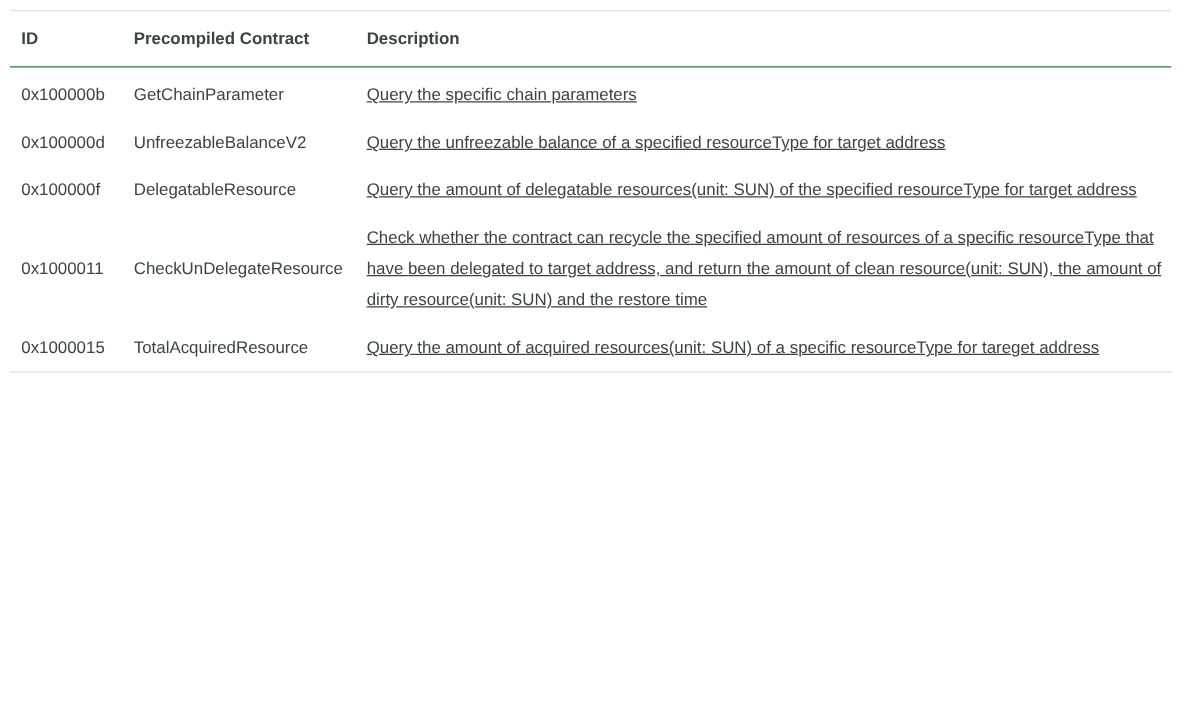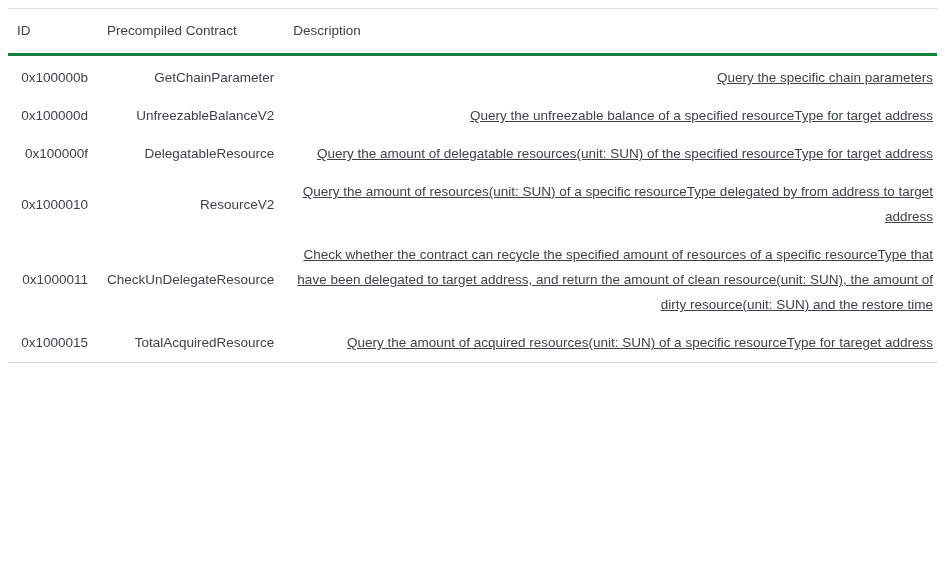--- a/index.html
+++ b/index.html
@@ -21,32 +21,31 @@
   table.contracts {
     width: 100%;
     border-collapse: collapse;
     border-top: 1px solid #dfe0e1;
     border-bottom: 1px solid #dfe0e1;
     color: #3f4245;
     font-size: 13.5px;
   }
   thead th {
     text-align: left;
-    font-weight: 400;
+    font-weight: 700;
     color: #3f4245;
     padding: 13px 10px 13px 9px;
-    border-bottom: 3px solid #15803d;
+    border-bottom: 1px solid #15803d;
     line-height: 18px;
     white-space: nowrap;
   }
   tbody td {
     padding: 6px 10px 7px 9px;
     line-height: 25px;
     vertical-align: middle;
-    text-align: right;
   }
   tbody tr:first-child td {
     padding-top: 9px;
   }
   col.col-id { width: 90px; }
   col.col-contract { width: 180px; }
   td.cell-id, td.cell-contract { white-space: nowrap; }
   td.cell-desc { padding-right: 4px; text-decoration: underline; }
 </style>
 </head>
@@ -81,25 +80,20 @@
     <td class="cell-desc">Query the unfreezable balance of a specified resourceType for target address</td>
   </tr>
 
 
   <tr>
     <td class="cell-id">0x100000f</td>
     <td class="cell-contract">DelegatableResource</td>
     <td class="cell-desc">Query the amount of delegatable resources(unit: SUN) of the specified resourceType for target address</td>
   </tr>
 
-  <tr>
-    <td class="cell-id">0x1000010</td>
-    <td class="cell-contract">ResourceV2</td>
-    <td class="cell-desc">Query the amount of resources(unit: SUN) of a specific resourceType delegated by from address to target address</td>
-  </tr>
 
   <tr>
     <td class="cell-id">0x1000011</td>
     <td class="cell-contract">CheckUnDelegateResource</td>
     <td class="cell-desc">Check whether the contract can recycle the specified amount of resources of a specific resourceType that have been delegated to target address, and return the amount of clean resource(unit: SUN), the amount of dirty resource(unit: SUN) and the restore time</td>
   </tr>
 
 
 
 

